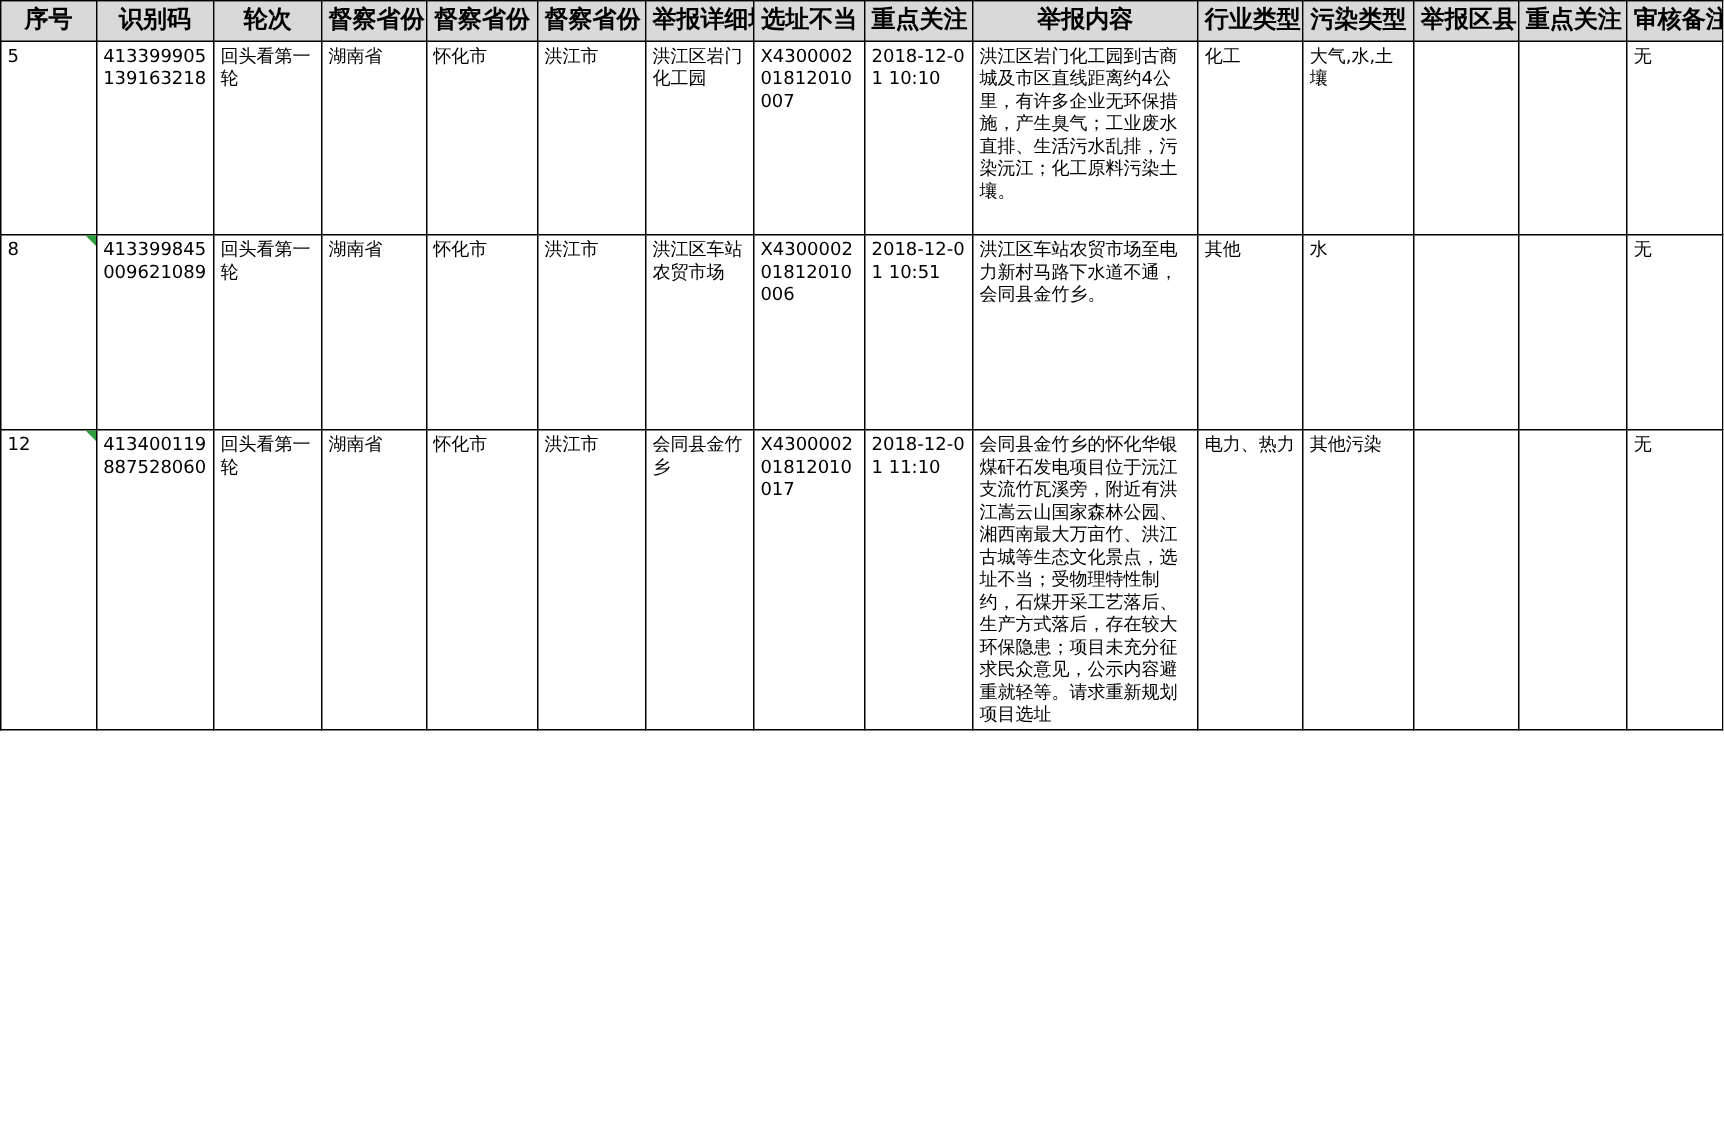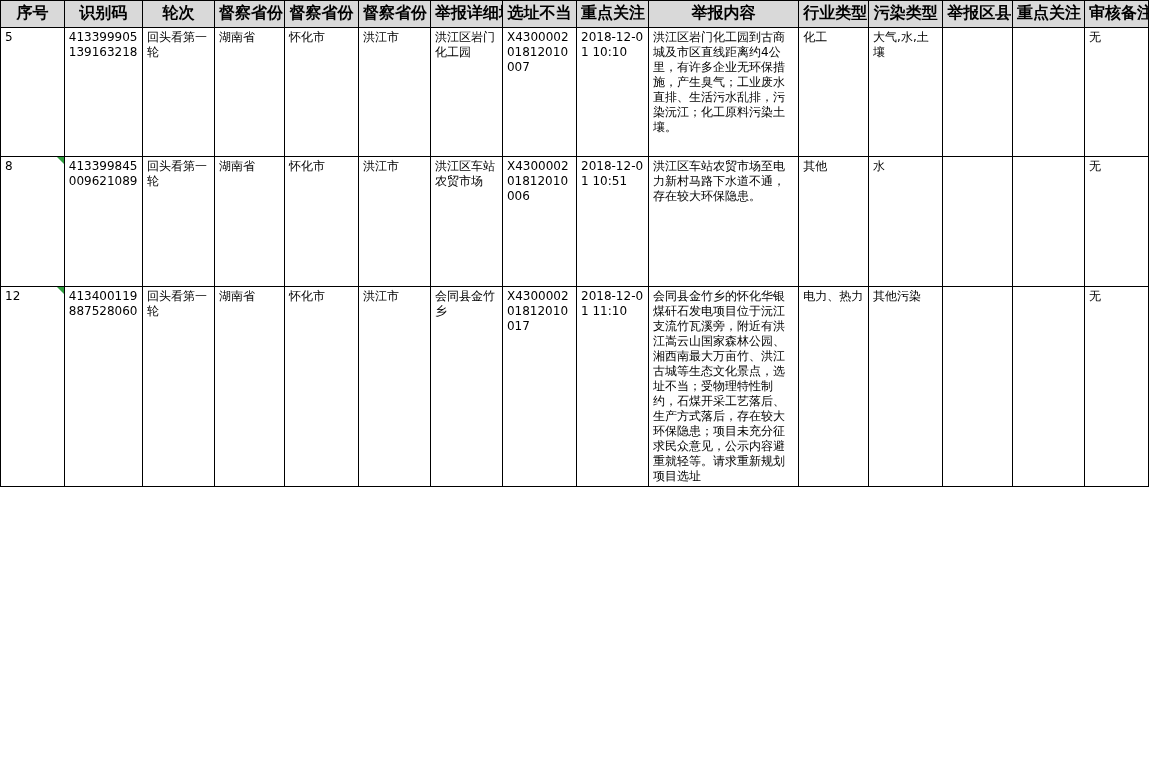--- a/index.html
+++ b/index.html
@@ -144,21 +144,21 @@
     <tr class="r2">
       <td class="mid marker">8</td>
       <td class="mid">413399845009621089</td>
       <td class="mid">回头看第一轮</td>
       <td class="mid">湖南省</td>
       <td class="mid">怀化市</td>
       <td class="mid">洪江市</td>
       <td class="mid">洪江区车站农贸市场</td>
       <td class="mid">X430000201812010006</td>
       <td class="mid">2018-12-01 10:51</td>
-      <td class="mid">洪江区车站农贸市场至电力新村马路下水道不通，存在较大环保隐患。</td>
+      <td class="mid">洪江区车站农贸市场至电力新村马路下水道不通，会同县金竹乡。</td>
       <td class="mid">其他</td>
       <td class="mid">水</td>
       <td class="mid"></td>
       <td class="mid"></td>
       <td class="mid">无</td>
     </tr>
     <tr class="r3">
       <td class="mid marker">12</td>
       <td class="mid">413400119887528060</td>
       <td class="mid">回头看第一轮</td>

